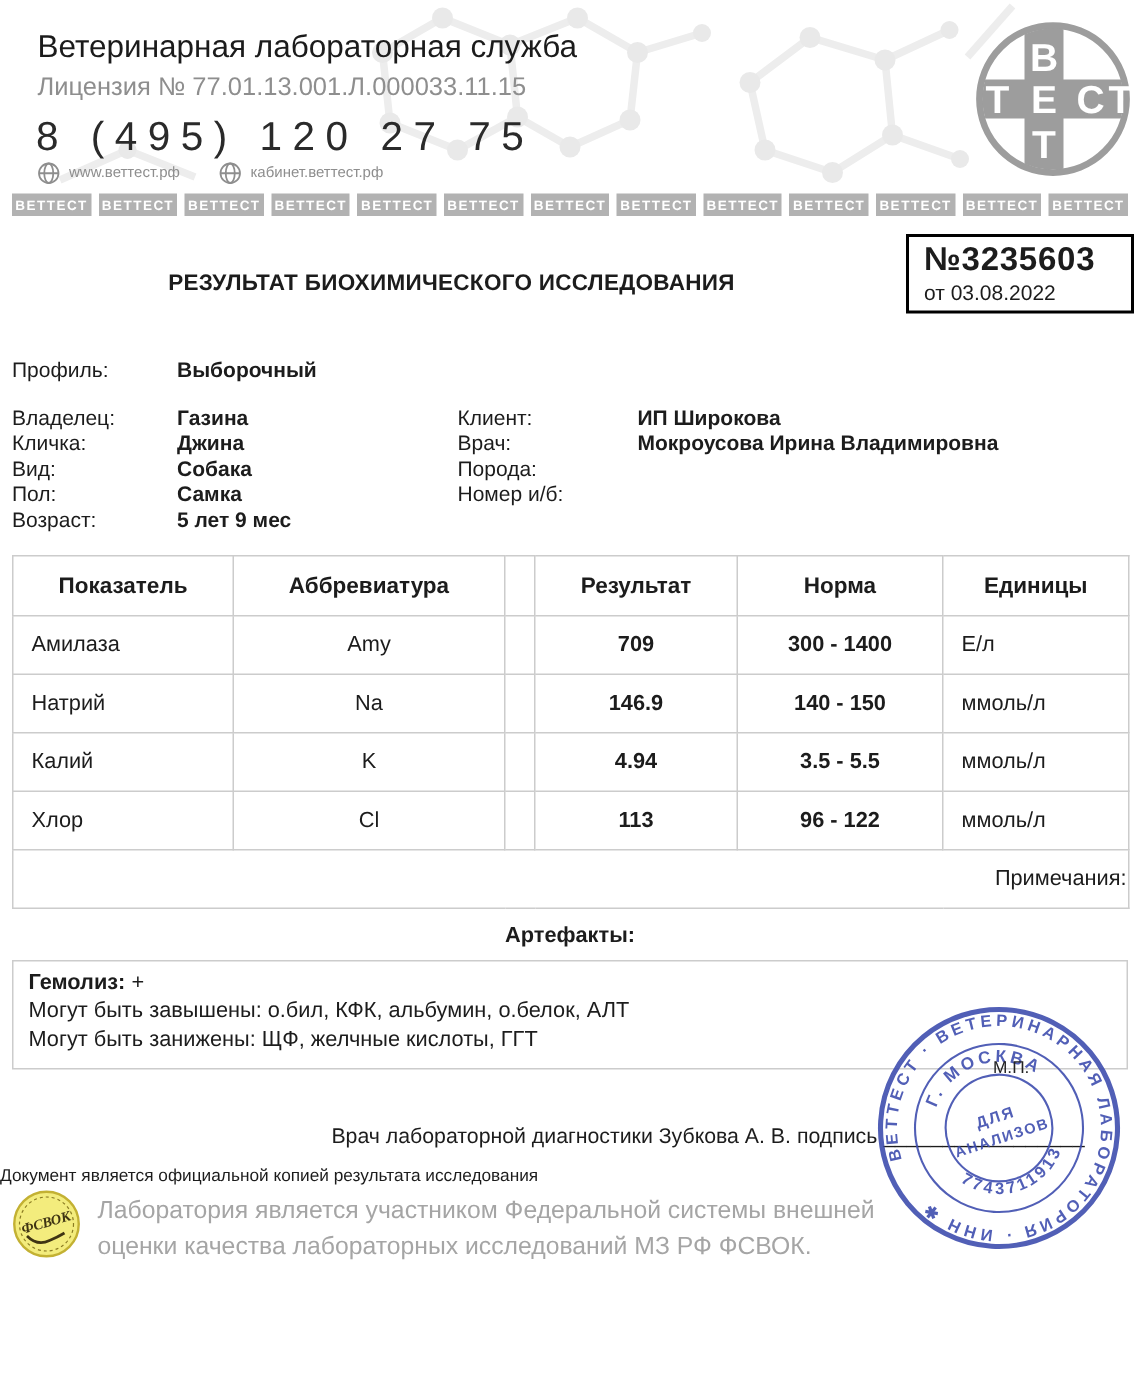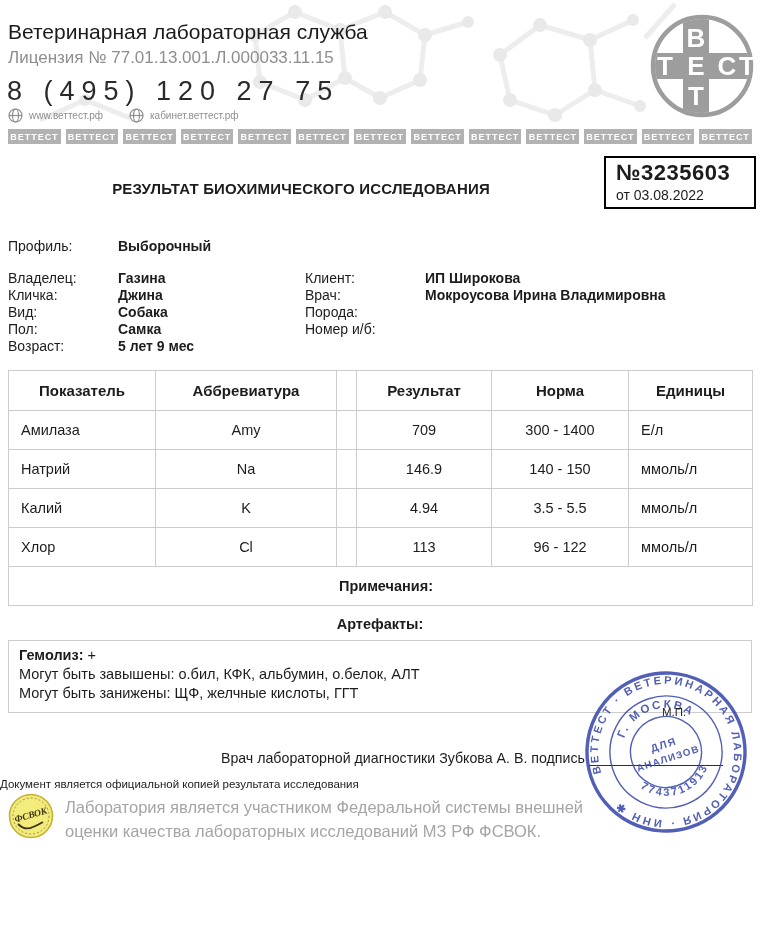--- a/index.html
+++ b/index.html
@@ -1,20 +1,20 @@
 <!DOCTYPE html>
 <html><head>
 <meta charset="utf-8">
 <style>
   html,body { margin:0; padding:0; background:#fff; }
   .page { position:relative; width:760px; height:926px; background:#fff;
           font-family:"Liberation Sans", sans-serif; color:#1c1c1c; overflow:hidden; }
 
   
-  .header { position:relative; height:129px; }
+  .header { position:relative; height:129px;padding-left:17px; }
   .hexbg { position:absolute; top:0; left:0; z-index:0; }
   .header-inner { position:relative; z-index:1; }
   .org-name { position:absolute; left:8px; top:20px; font-size:21px; font-weight:500; color:#1b1b1b; white-space:nowrap; }
   .license  { position:absolute; left:8px; top:48px; font-size:17px; color:#8e8e8e; white-space:nowrap; }
   .phone    { position:absolute; left:7px; top:76px; font-size:27px; letter-spacing:7px; color:#2a2a2a; white-space:nowrap; }
   .urls     { position:absolute; left:8px; top:108px; display:flex; gap:26px; align-items:center; }
   .url-item { display:flex; align-items:center; gap:6px; font-size:10px; color:#8e8e8e; }
   .vetlogo  { position:absolute; right:2px; top:10px; z-index:1; }
 
   
@@ -41,22 +41,22 @@
   .col-right { flex:1; }
   .col-right .lbl { width:120px; }
 
   
   .results { border-collapse:collapse; margin:0 8px; width:744px; table-layout:fixed;padding-left:44px; }
   .results th, .results td { border:1px solid #ccc; background:#fff; }
   .results th { font-size:15px; font-weight:bold; height:37px; text-align:center; }
   .results td { font-size:14.5px; height:36px; }
   td.c-name, td.c-units { text-align:left; padding-left:12px; }
   td.c-abbr, td.c-result, td.c-norm { text-align:center; }
-  td.c-result, td.c-norm { font-weight:normal; }
-  .notes-cell { font-weight:bold; text-align:center; padding-left:12px; font-size:14.5px; height:37px; }
+  td.c-result, td.c-norm { font-weight:bold; }
+  .notes-cell { font-weight:normal; text-align:right; padding-left:12px; font-size:14.5px; height:37px; }
 
   
   .artifacts-title { text-align:center; font-weight:bold; font-size:14.5px; margin:10px 0 8px; }
   .hemolysis { margin:0 8px; border:1px solid #ccc; padding:5px 10px 9px; font-size:14.5px; line-height:19px; }
   .hemolysis .b { font-weight:bold; }
 
   
   .sig { margin-top:36px; text-align:right; padding-right:37px; font-size:14.2px; line-height:18.5px; position:relative; z-index:1; }
   .copy-note { padding-right:152px; font-size:11.5px; margin-top:10px; }
   .mp { position:absolute; left:662px; top:706px; font-size:11.5px; color:#222; z-index:3; }

